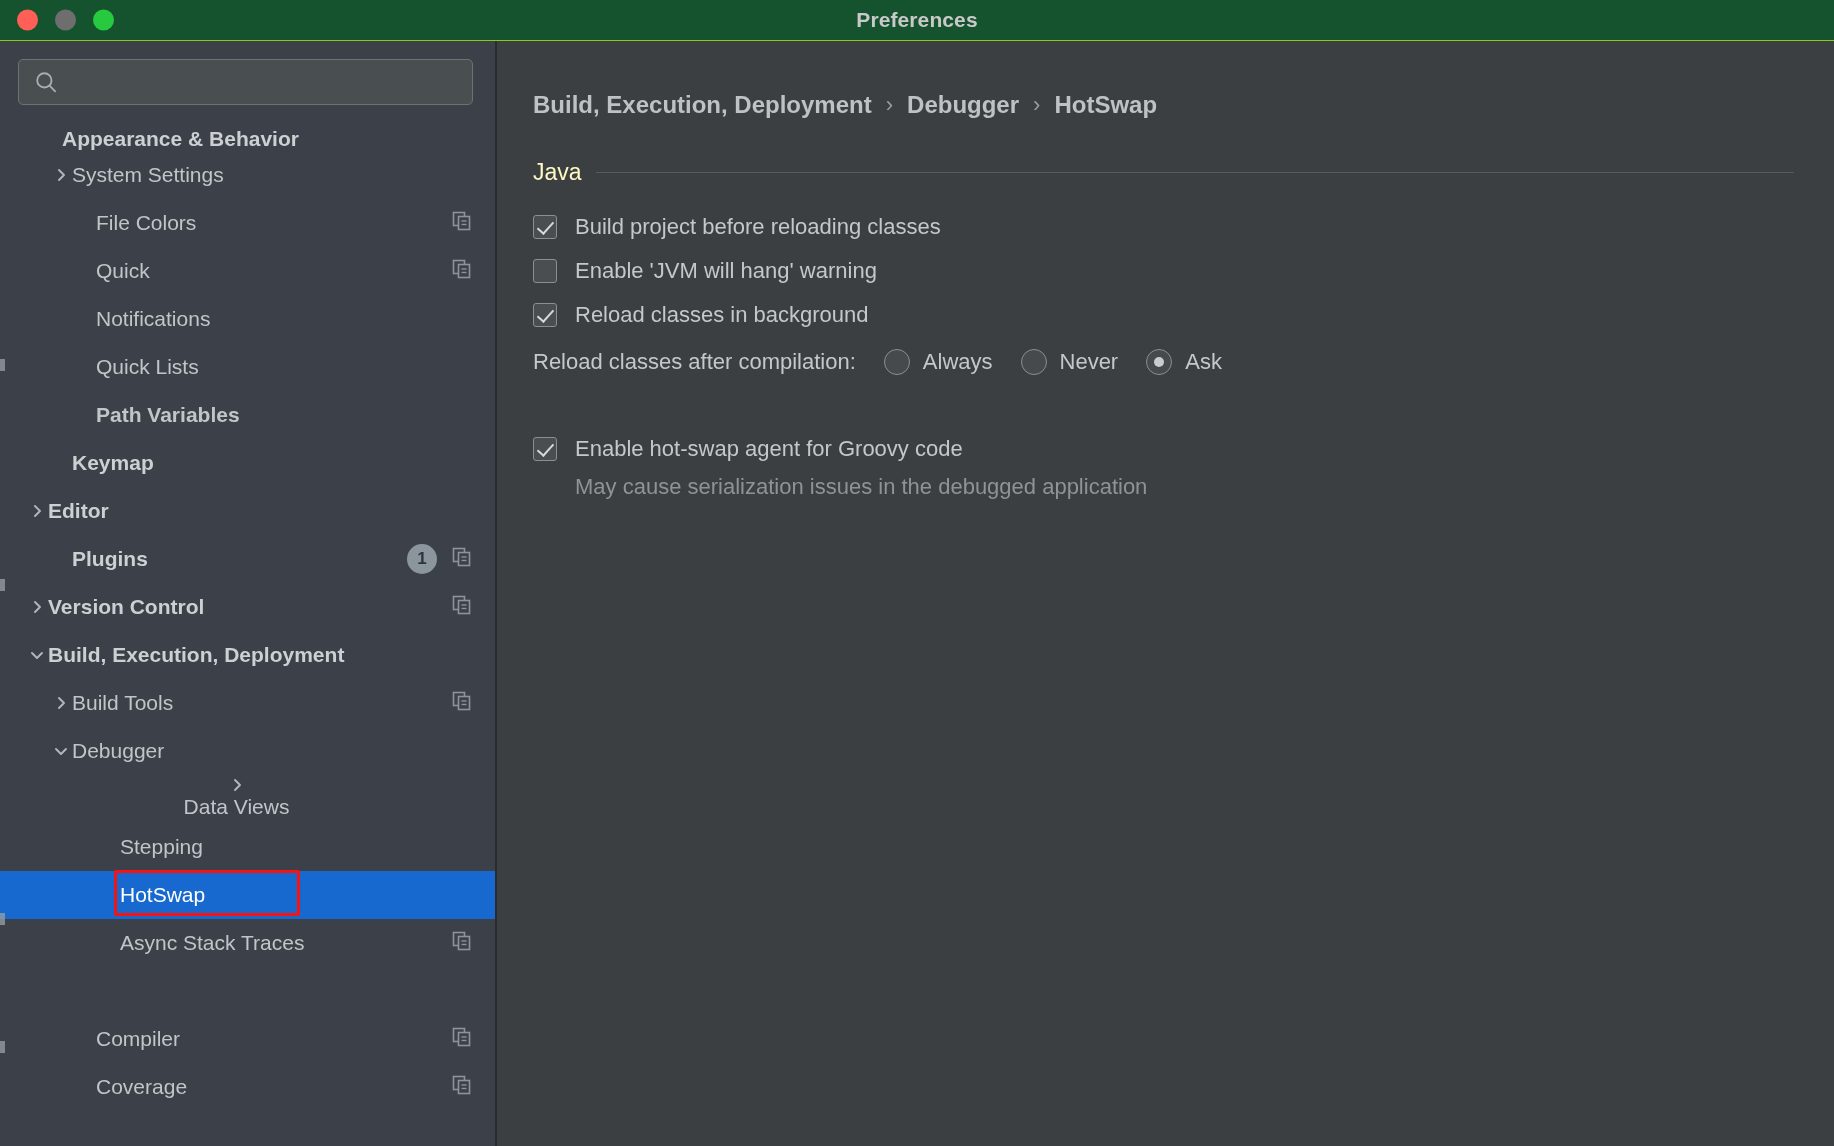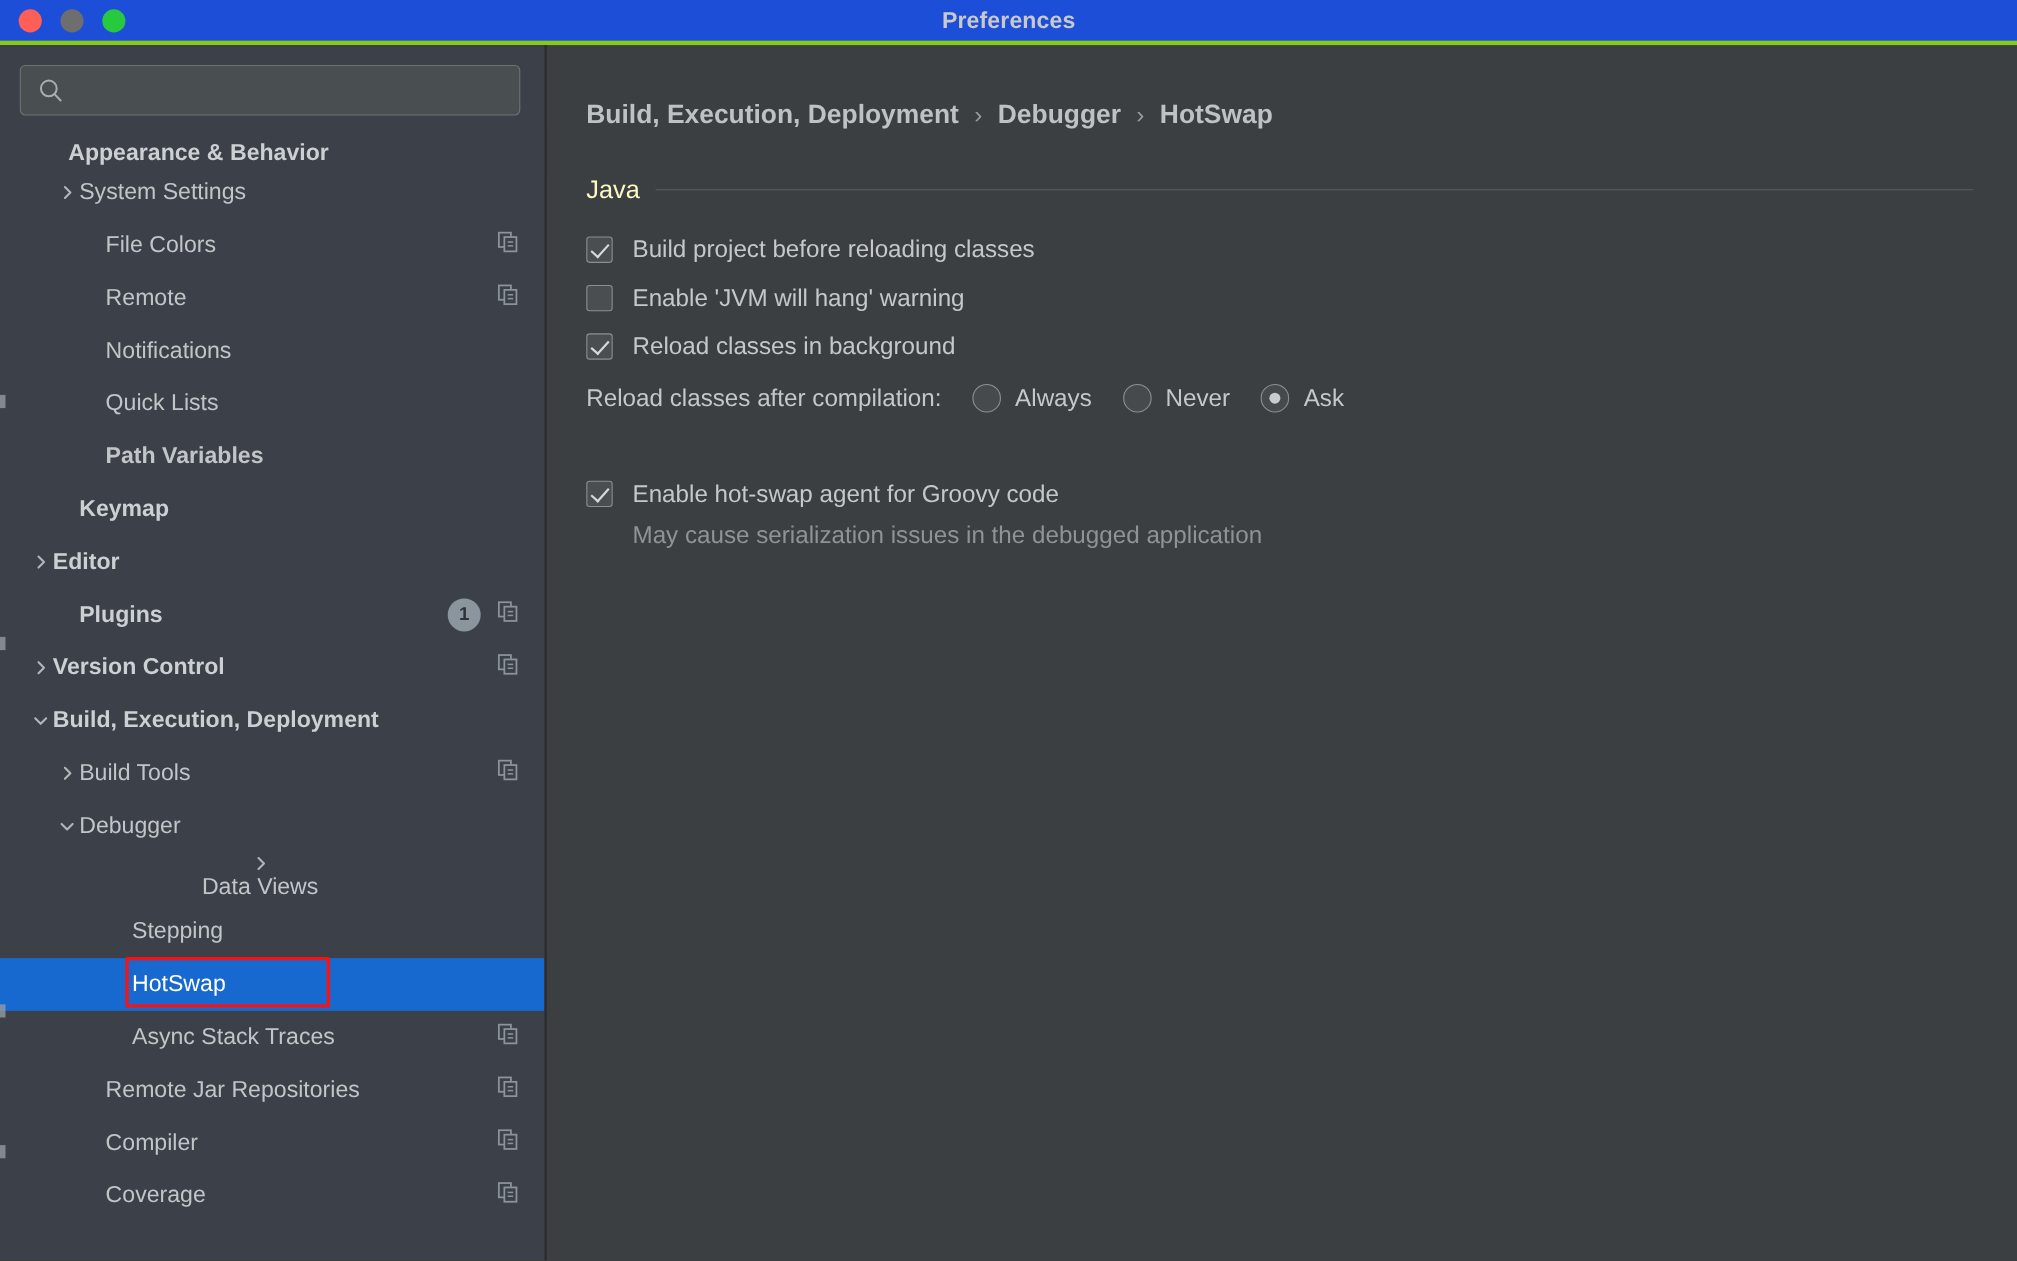--- a/index.html
+++ b/index.html
@@ -13,22 +13,22 @@
     position: relative;
     width: 1834px; height: 1146px;
     display: flex; flex-direction: column;
     background: #3c3f41;
   }
 
   
   .titlebar {
     position: relative;
     height: 41px; min-height: 41px;
-    background: #1d4ed8;
-    border-bottom: 4px solid #84cc16;
+    background: #14532d;
+    border-bottom: 1px solid #84cc16;
     display: flex; align-items: center;
   }
   .traffic {
     position: absolute; left: 17px; top: 50%;
     transform: translateY(-50%);
     display: flex; gap: 17px; align-items: center;
   }
   .dot { width: 21px; height: 21px; border-radius: 50%; display: block; }
   .dot.red   { background: #ff5f56; }
   .dot.amber { background: #6e6e6e; }
@@ -256,21 +256,21 @@
             <span class="copy-ic"><svg width="22" height="22" viewBox="0 0 22 22" fill="none">
                 <rect x="2.5" y="2.5" width="11" height="13" stroke="#9aa2aa" stroke-width="1.6"></rect>
                 <rect x="7.5" y="6.5" width="11" height="13" fill="#3c4149" stroke="#9aa2aa" stroke-width="1.6"></rect>
                 <line x1="10.5" y1="11" x2="15.5" y2="11" stroke="#9aa2aa" stroke-width="1.4"></line>
                 <line x1="10.5" y1="14.5" x2="15.5" y2="14.5" stroke="#9aa2aa" stroke-width="1.4"></line>
               </svg></span>
           </div>
           <div class="row" style="position: absolute; left: 0px; right: 0px; top: 128px;">
             <span style="display:inline-block;width:74px"></span>
             <span class="arrow"></span>
-            <span class="lbl">Remote</span>
+            <span class="lbl">Quick</span>
             <span class="copy-ic"><svg width="22" height="22" viewBox="0 0 22 22" fill="none">
                 <rect x="2.5" y="2.5" width="11" height="13" stroke="#9aa2aa" stroke-width="1.6"></rect>
                 <rect x="7.5" y="6.5" width="11" height="13" fill="#3c4149" stroke="#9aa2aa" stroke-width="1.6"></rect>
                 <line x1="10.5" y1="11" x2="15.5" y2="11" stroke="#9aa2aa" stroke-width="1.4"></line>
                 <line x1="10.5" y1="14.5" x2="15.5" y2="14.5" stroke="#9aa2aa" stroke-width="1.4"></line>
               </svg></span>
           </div>
           <div class="row" style="position: absolute; left: 0px; right: 0px; top: 176px;">
             <span style="display:inline-block;width:74px"></span>
             <span class="arrow"></span>
@@ -377,31 +377,20 @@
           <div class="row selected" style="position: absolute; left: 0px; right: 0px; top: 752px;">
             <span style="display:inline-block;width:98px"></span>
             <span class="arrow"></span>
             <span class="lbl">HotSwap</span>
           </div>
           <div class="annot" style="left: 114px; top: 751px; width: 186px; height: 46px;"></div>
           <div class="row" style="position: absolute; left: 0px; right: 0px; top: 800px;">
             <span style="display:inline-block;width:98px"></span>
             <span class="arrow"></span>
             <span class="lbl">Async Stack Traces</span>
-            <span class="copy-ic"><svg width="22" height="22" viewBox="0 0 22 22" fill="none">
-                <rect x="2.5" y="2.5" width="11" height="13" stroke="#9aa2aa" stroke-width="1.6"></rect>
-                <rect x="7.5" y="6.5" width="11" height="13" fill="#3c4149" stroke="#9aa2aa" stroke-width="1.6"></rect>
-                <line x1="10.5" y1="11" x2="15.5" y2="11" stroke="#9aa2aa" stroke-width="1.4"></line>
-                <line x1="10.5" y1="14.5" x2="15.5" y2="14.5" stroke="#9aa2aa" stroke-width="1.4"></line>
-              </svg></span>
-          </div>
-          <div class="row" style="position: absolute; left: 0px; right: 0px; top: 848px;">
-            <span style="display:inline-block;width:74px"></span>
-            <span class="arrow"></span>
-            <span class="lbl">Remote Jar Repositories</span>
             <span class="copy-ic"><svg width="22" height="22" viewBox="0 0 22 22" fill="none">
                 <rect x="2.5" y="2.5" width="11" height="13" stroke="#9aa2aa" stroke-width="1.6"></rect>
                 <rect x="7.5" y="6.5" width="11" height="13" fill="#3c4149" stroke="#9aa2aa" stroke-width="1.6"></rect>
                 <line x1="10.5" y1="11" x2="15.5" y2="11" stroke="#9aa2aa" stroke-width="1.4"></line>
                 <line x1="10.5" y1="14.5" x2="15.5" y2="14.5" stroke="#9aa2aa" stroke-width="1.4"></line>
               </svg></span>
           </div>
           <div class="row" style="position: absolute; left: 0px; right: 0px; top: 896px;">
             <span style="display:inline-block;width:74px"></span>
             <span class="arrow"></span>

